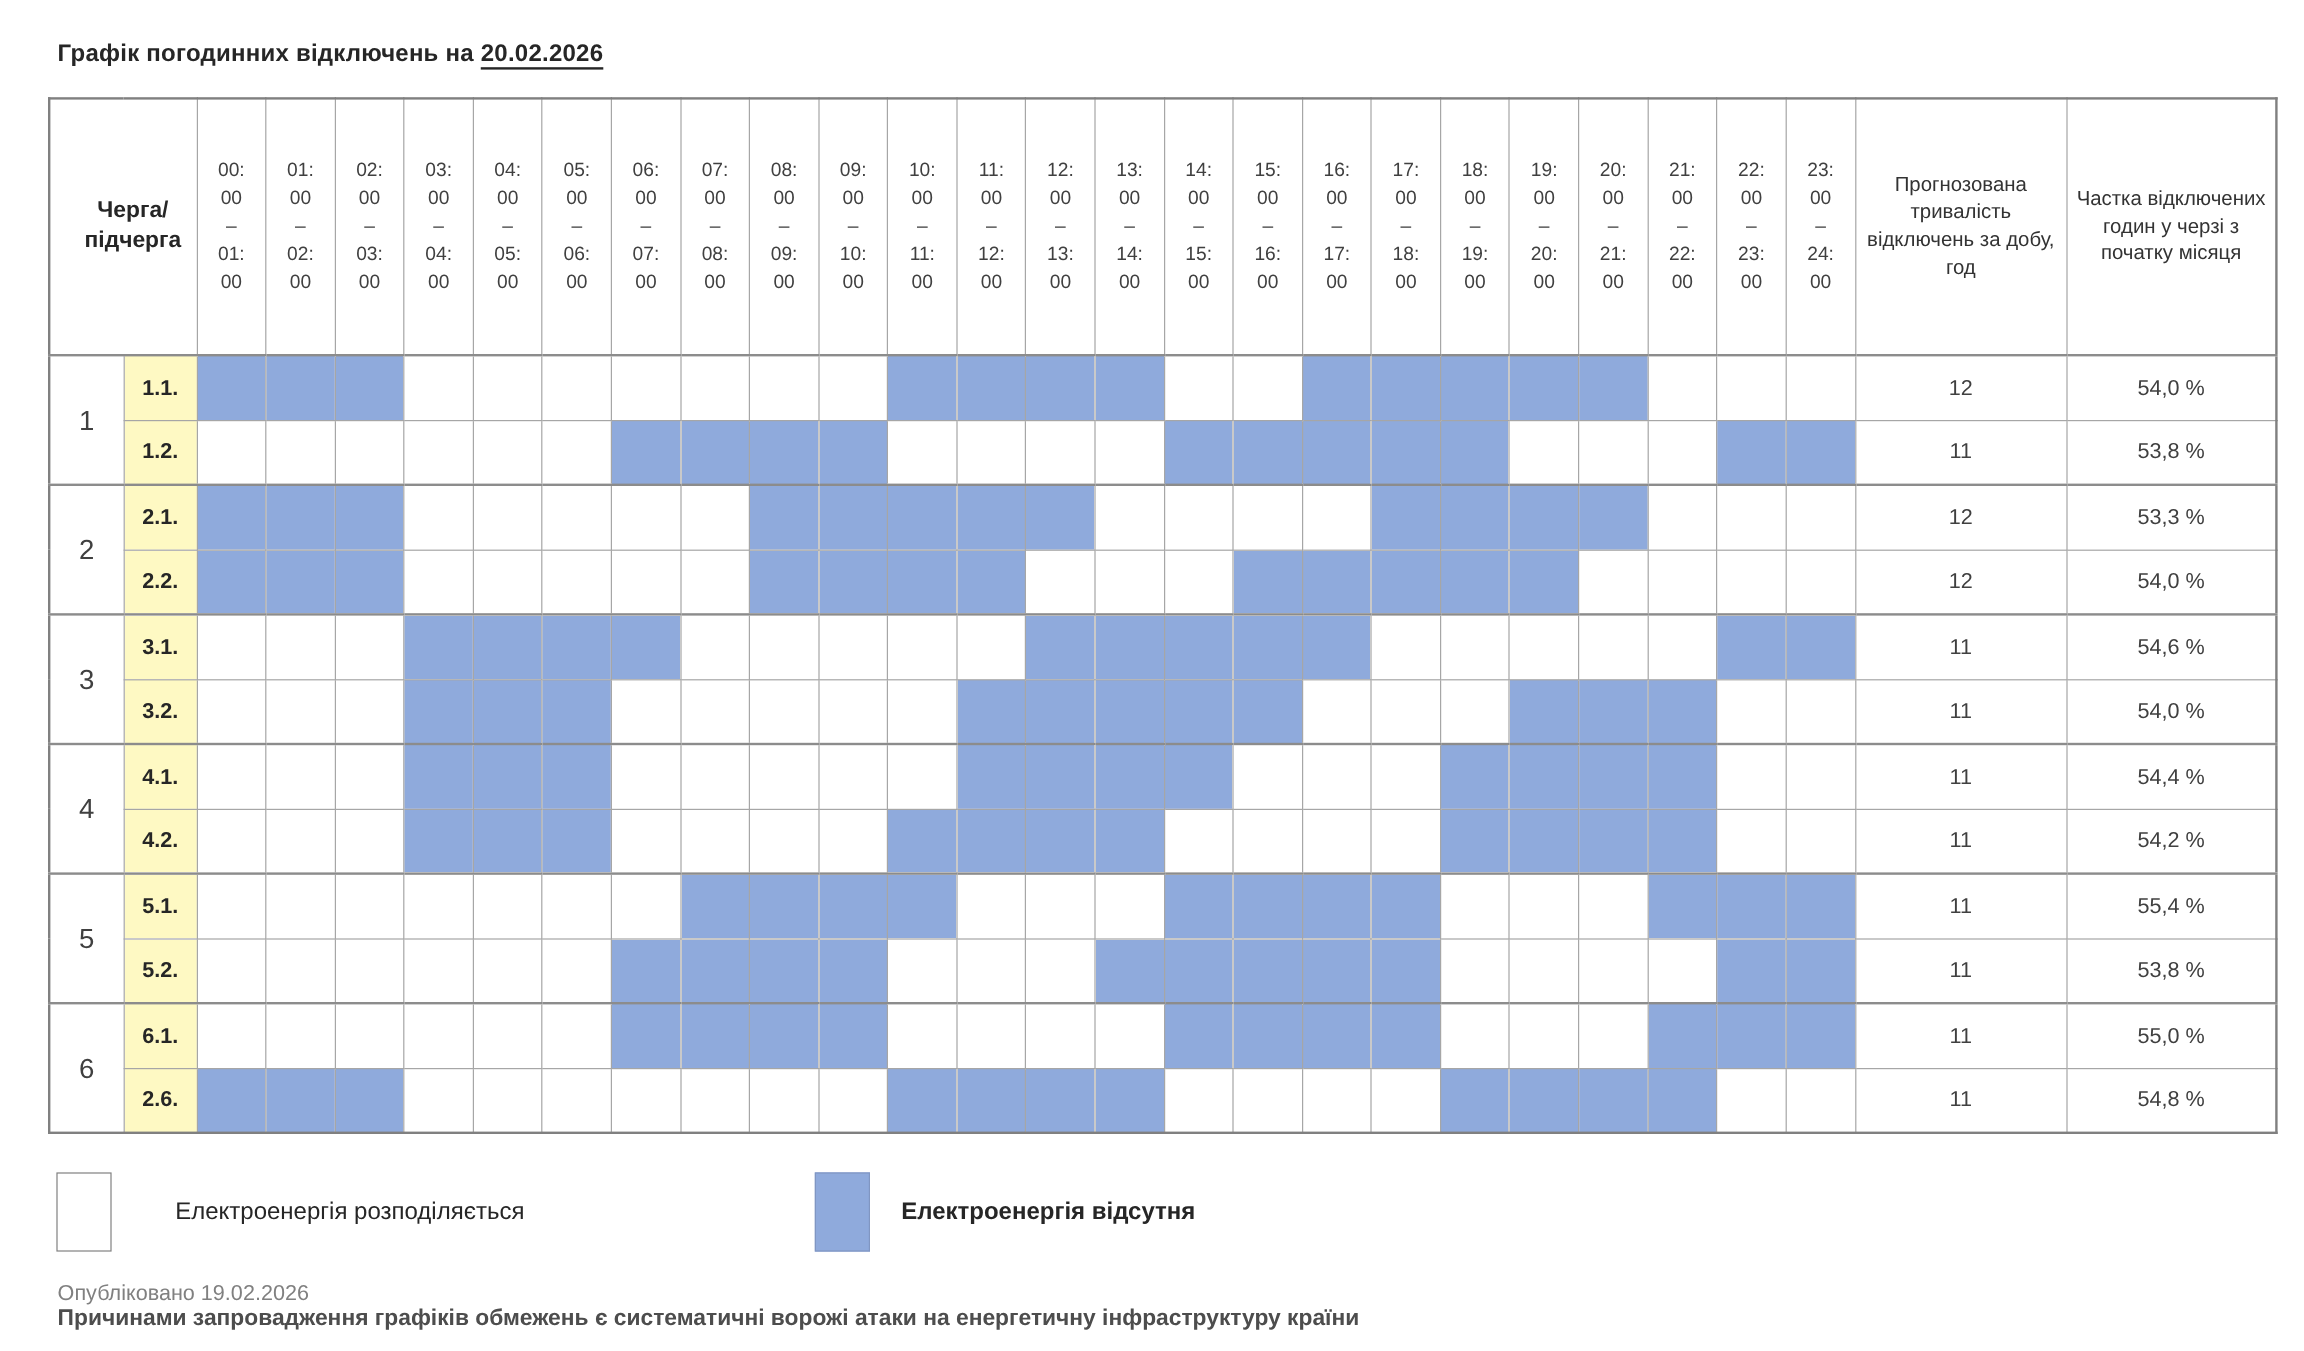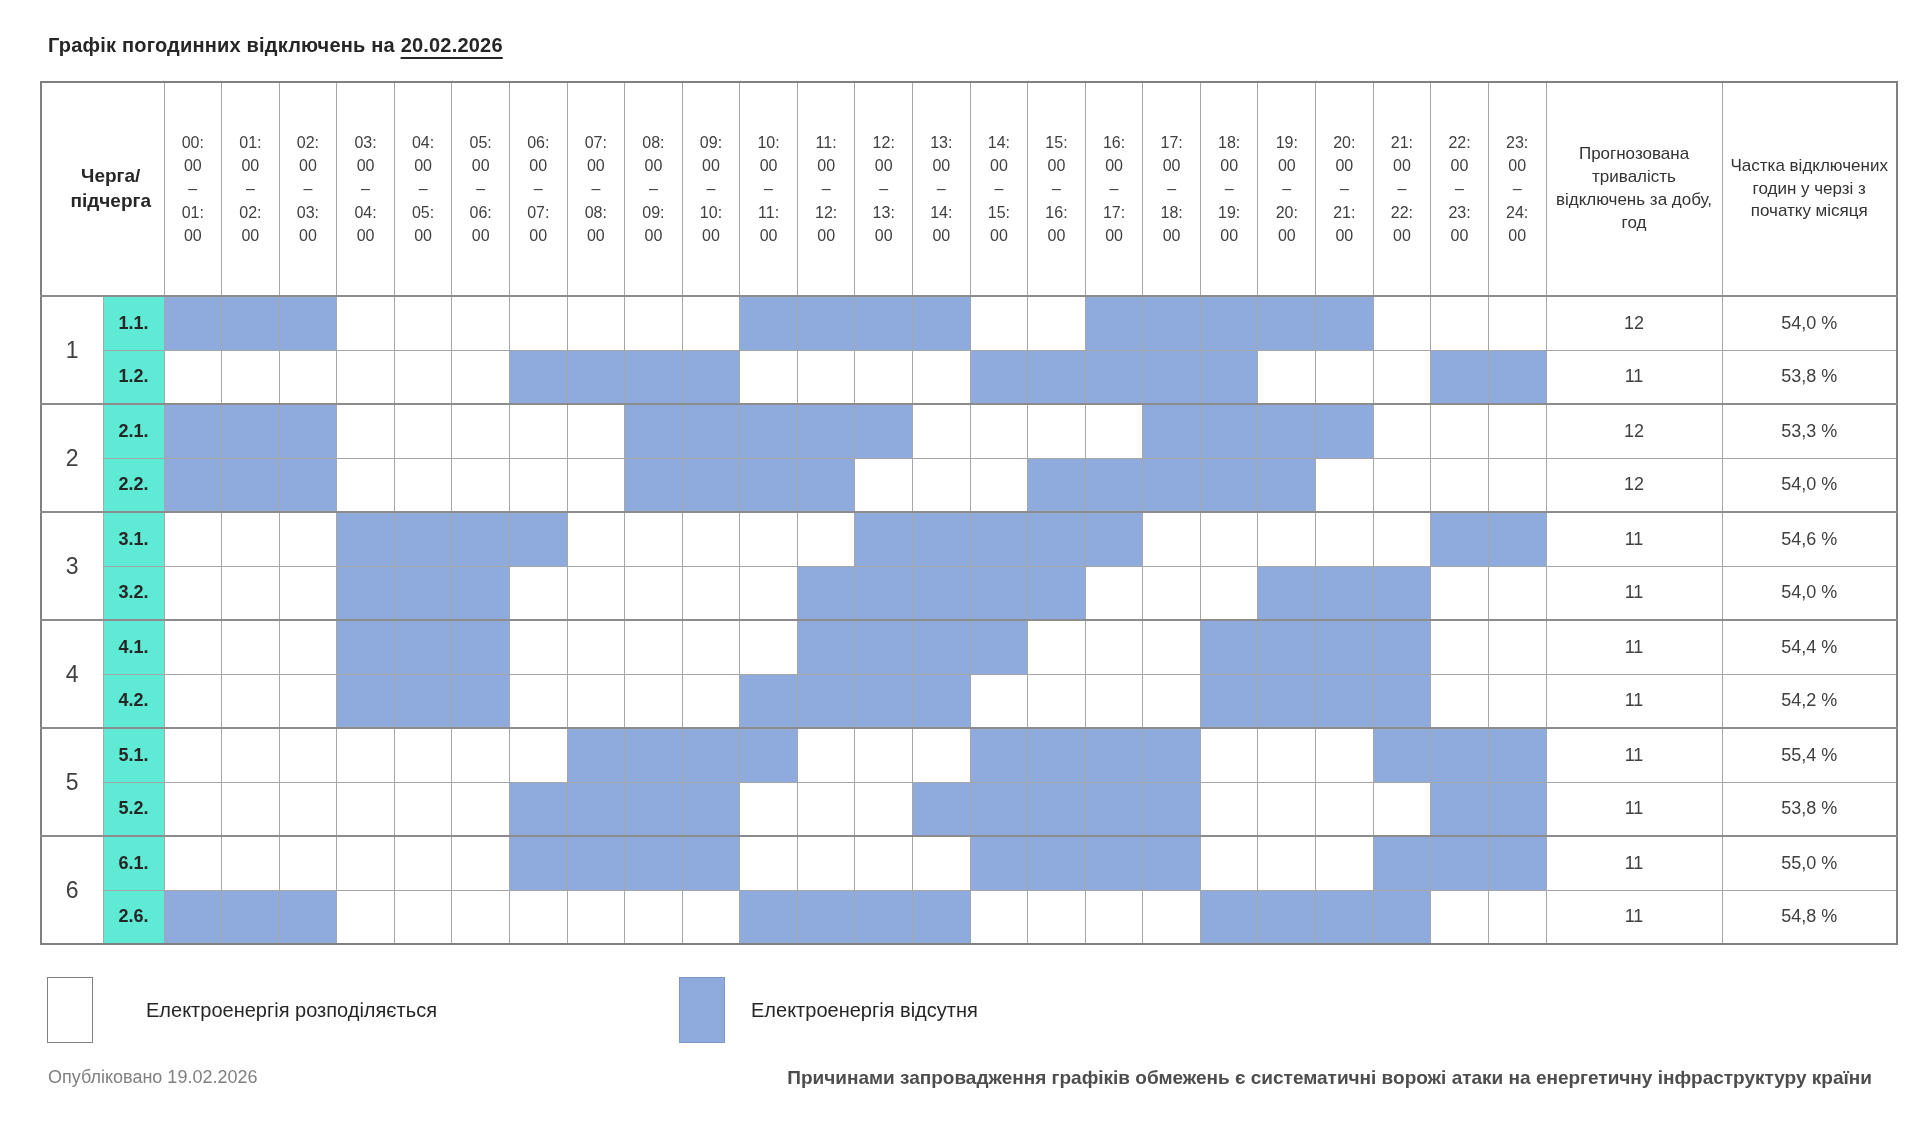--- a/index.html
+++ b/index.html
@@ -8,33 +8,33 @@
   .title .date{text-decoration:underline;text-underline-offset:5px;}
   table.sched{border-collapse:collapse;table-layout:fixed;width:1858px;margin:24px 0 0 40px;border:2px solid #808080;}
   thead tr{height:214px;}
   tbody tr{height:54px;}
   th,td{border:1px solid #a6a6a6;padding:0;text-align:center;vertical-align:middle;overflow:hidden;}
   thead th{border-bottom:2px solid #8c8c8c;background:#ffffff;}
   th.hour-th{font-weight:normal;font-size:16px;line-height:1.45;color:#404040;white-space:pre-line;}
   th.corner{font-weight:bold;font-size:19px;color:#262626;white-space:pre-line;line-height:1.3;padding-left:16px;}
   th.wide{font-weight:normal;font-size:17px;color:#333333;padding:0 8px;line-height:1.35;}
   td.queue{font-size:23px;color:#404040;background:#ffffff;}
-  td.sub{font-weight:bold;font-size:18px;color:#262626;background:#5eead4;}
+  td.sub{font-weight:bold;font-size:18px;color:#262626;background:#fef9c3;}
   td.hour{background:#ffffff;}
   td.hour.on{background:#8FAADC;}
   td.num{font-size:18px;color:#404040;background:#ffffff;}
   tr.group-start td{border-top:2px solid #8c8c8c;}
   .legend{position:relative;margin-top:32px;height:72px;}
   .legend-item{position:absolute;top:0;display:flex;align-items:center;}
   .legend-item.li-on{left:47px;gap:27px;}
-  .legend-item.li-off{left:679px;}
+  .legend-item.li-off{left:679px;font-weight:bold;}
   .swatch{width:44px;height:64px;border:1px solid #808080;margin-right:26px;flex:0 0 auto;}
   .swatch.off{background:#8FAADC;border-color:#8096c2;}
   .legend-label{font-size:20px;color:#262626;}
-  .footerline{display:flex;justify-content:space-between;align-items:flex-start;margin:18px 48px 0 48px;}
+  .footerline{display:flex;justify-content:space-between;align-items:flex-start;margin:18px 48px 0 48px;flex-direction:column;}
   .published{font-size:18px;color:#808080;}
   .reason{font-size:19px;font-weight:bold;color:#4d4d4d;text-align:right;}
 </style>
 </head>
 <body>
 
 <div class="title"><span>Графік погодинних відключень на </span><span class="date">20.02.2026</span></div>
 
 <table class="sched">
     <colgroup>

